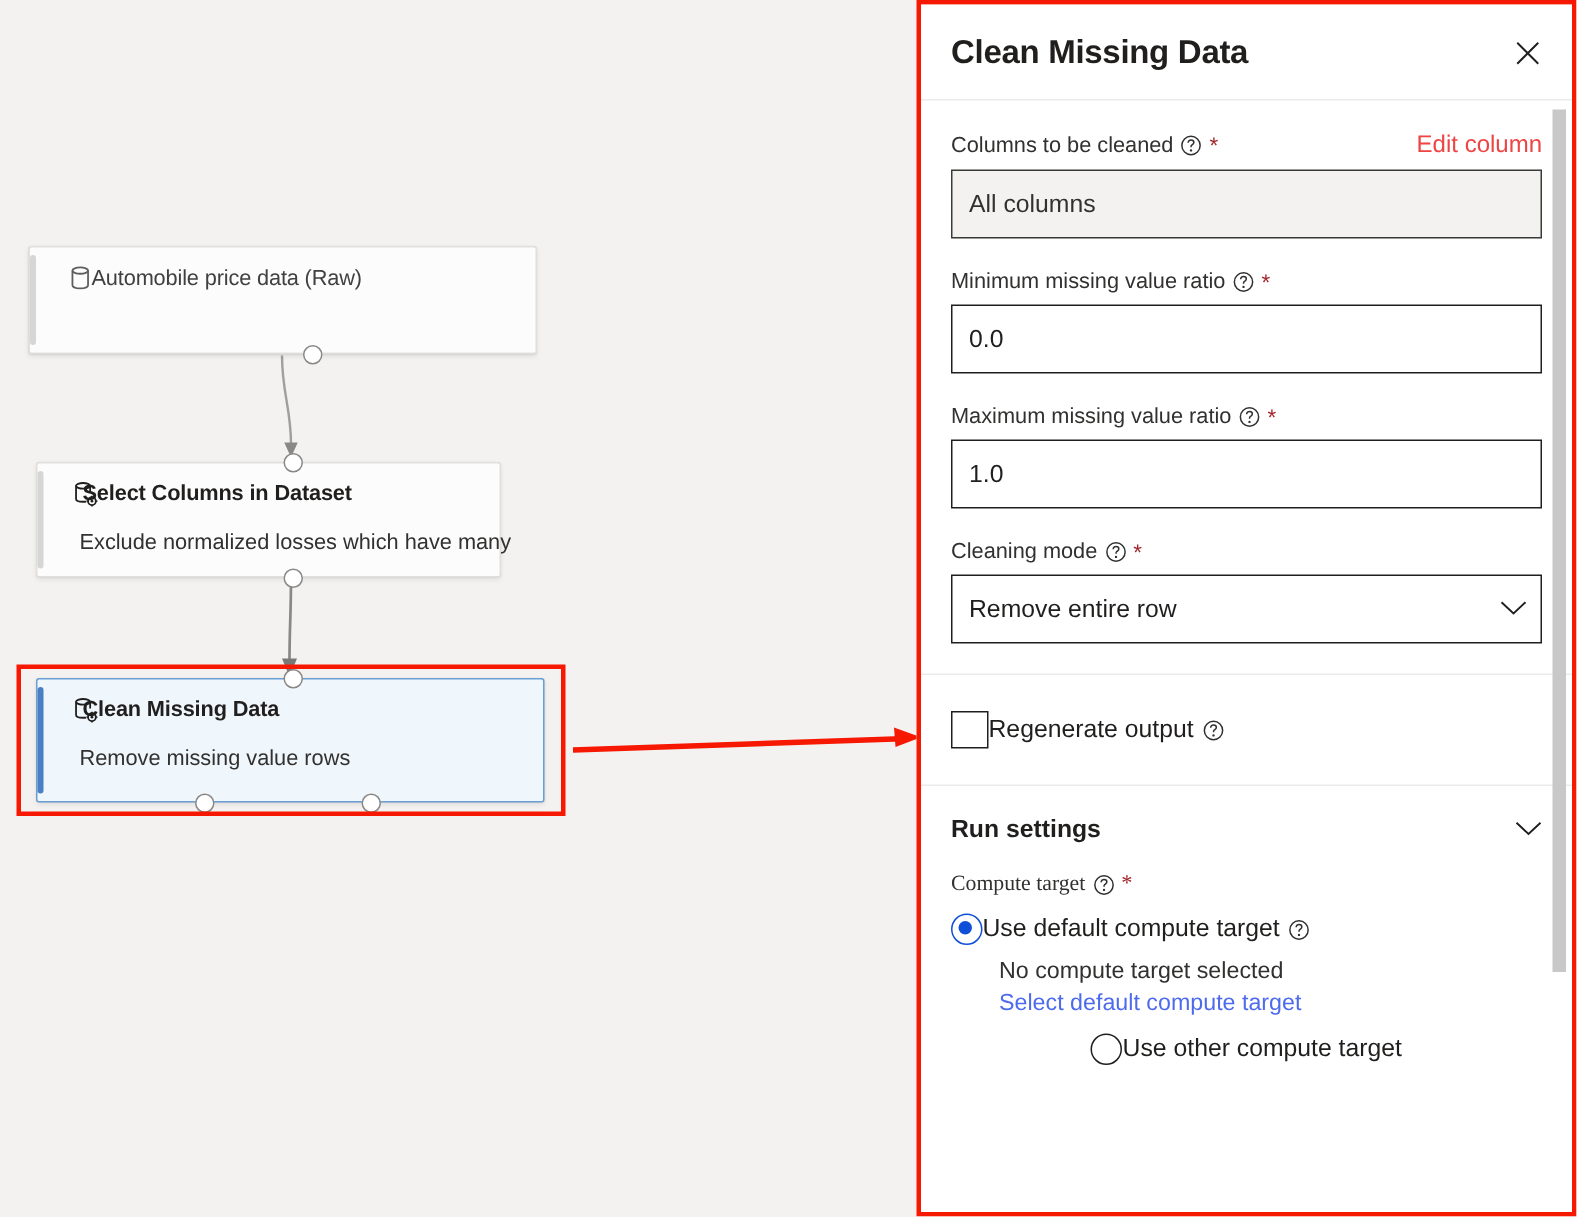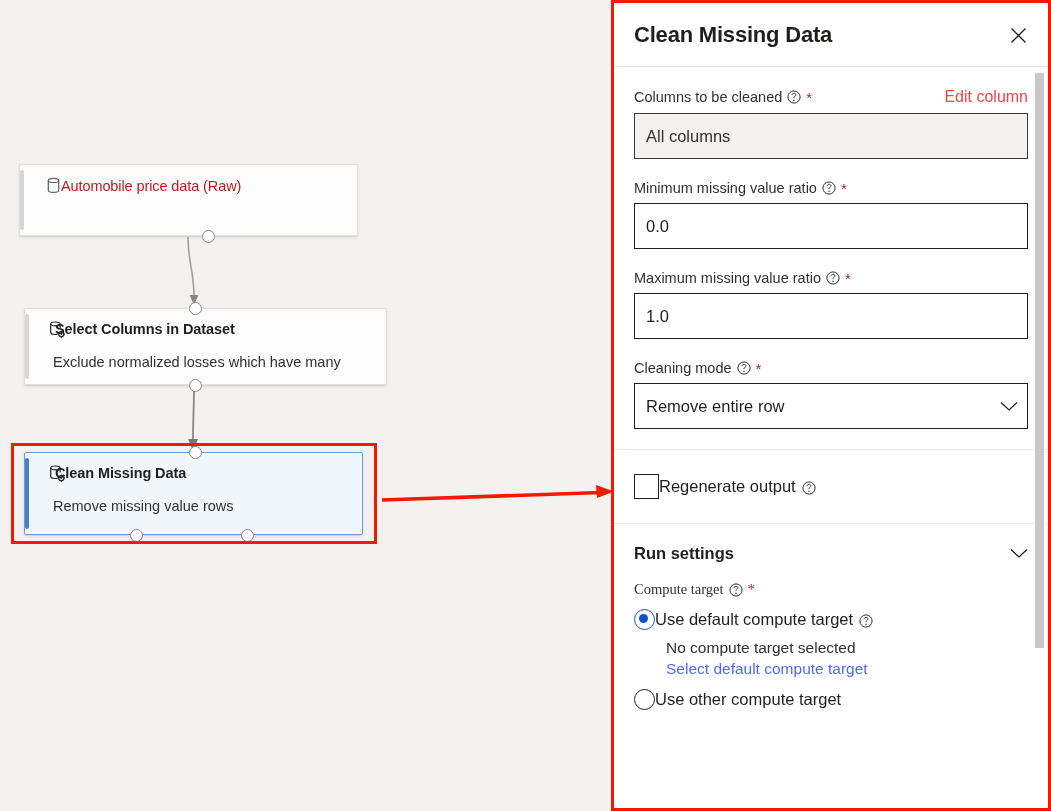--- a/index.html
+++ b/index.html
@@ -34,21 +34,21 @@
     background: #eff6fc;
     border: 1px solid #6b9fd4;
   }
   .node.selected .accent { background: #4a7fc1; }
 
   .node-title {
     position: absolute; left: 30px; top: 12px;
     font-size: 14.5px; font-weight: bold; color: #201f1e;
     letter-spacing: -0.1px; white-space: nowrap;
   }
-  .node-title.muted { font-weight: normal; color: #b91c1c; }
+  .node-title.muted { font-weight: normal; color: #404040; }
   .node-sub {
     position: absolute; left: 28px; top: 45px;
     font-size: 14.5px; color: #323130; white-space: nowrap;
   }
   .node-ico {
     position: absolute; left: 22px; top: 11px;
     width: 19px; height: 19px;
   }
   .node-ico.ds { left: 24px; }
 
@@ -210,21 +210,21 @@
       <span class="node-ico ds">
         <svg width="19" height="19" viewBox="0 0 19 19">
           <ellipse cx="9.5" cy="4.4" rx="5.2" ry="2.1" fill="none" stroke="#605e5c" stroke-width="1.2"></ellipse>
           <path d="M4.3 4.4 L4.3 14.2 C4.3 15.4 6.6 16.3 9.5 16.3 C12.4 16.3 14.7 15.4 14.7 14.2 L14.7 4.4" fill="none" stroke="#605e5c" stroke-width="1.2"></path>
         </svg>
       </span>
       <div class="node-title muted" style="top:13px; left:41px;">Automobile price data (Raw)</div>
       <div class="port" style="left:182px; top:65px;"></div>
     </div>
 
-    <div class="node" style="left:24px; top:308px; width:363px; height:77px;text-align:right;">
+    <div class="node" style="left:24px; top:308px; width:310px; height:77px;text-align:right;">
       <div class="accent"></div>
       <span class="node-ico">
         <svg width="20" height="20" viewBox="0 0 20 20">
           <ellipse cx="8.4" cy="3.9" rx="4.7" ry="1.9" fill="none" stroke="#201f1e" stroke-width="1.2"></ellipse>
           <path d="M3.7 3.9 L3.7 12.6 C3.7 13.7 5.8 14.5 8.4 14.5 C9.1 14.5 9.8 14.45 10.4 14.35" fill="none" stroke="#201f1e" stroke-width="1.2"></path>
           <path d="M13.1 3.9 L13.1 8.4" fill="none" stroke="#201f1e" stroke-width="1.2"></path>
           <circle cx="14.3" cy="14.1" r="2.6" fill="none" stroke="#201f1e" stroke-width="1.2"></circle>
           <circle cx="14.3" cy="14.1" r="0.9" fill="#201f1e"></circle>
           <g stroke="#201f1e" stroke-width="1.1">
             <path d="M14.3 10.5 L14.3 11.3"></path>
@@ -421,21 +421,21 @@
                 <path d="M5.1 5.2 C5.1 3.9 6.1 3.3 7.05 3.3 C8.1 3.3 8.9 3.95 8.9 4.95 C8.9 5.95 8.0 6.3 7.35 6.8 C7.0 7.1 7.0 7.5 7.0 8.1" fill="none" stroke="#323130" stroke-width="1"></path>
                 <circle cx="7" cy="10.3" r="0.78" fill="#323130"></circle>
               </svg>
             </span>
           </span>
         </div>
 
         <div class="sub-note">No compute target selected</div>
         <div class="sub-link">Select default compute target</div>
 
-        <div class="radio-row" style="padding-top:11px;">
+        <div class="radio-row" style="padding-top:11px;justify-content:center;">
           <span class="radio"></span>
           <span class="radio-label">
             <span>Use other compute target</span>
           </span>
         </div>
 
       </div>
 
       <div id="p-scroll-track">
         <div id="p-scroll-thumb" style="top:4px;"></div>

